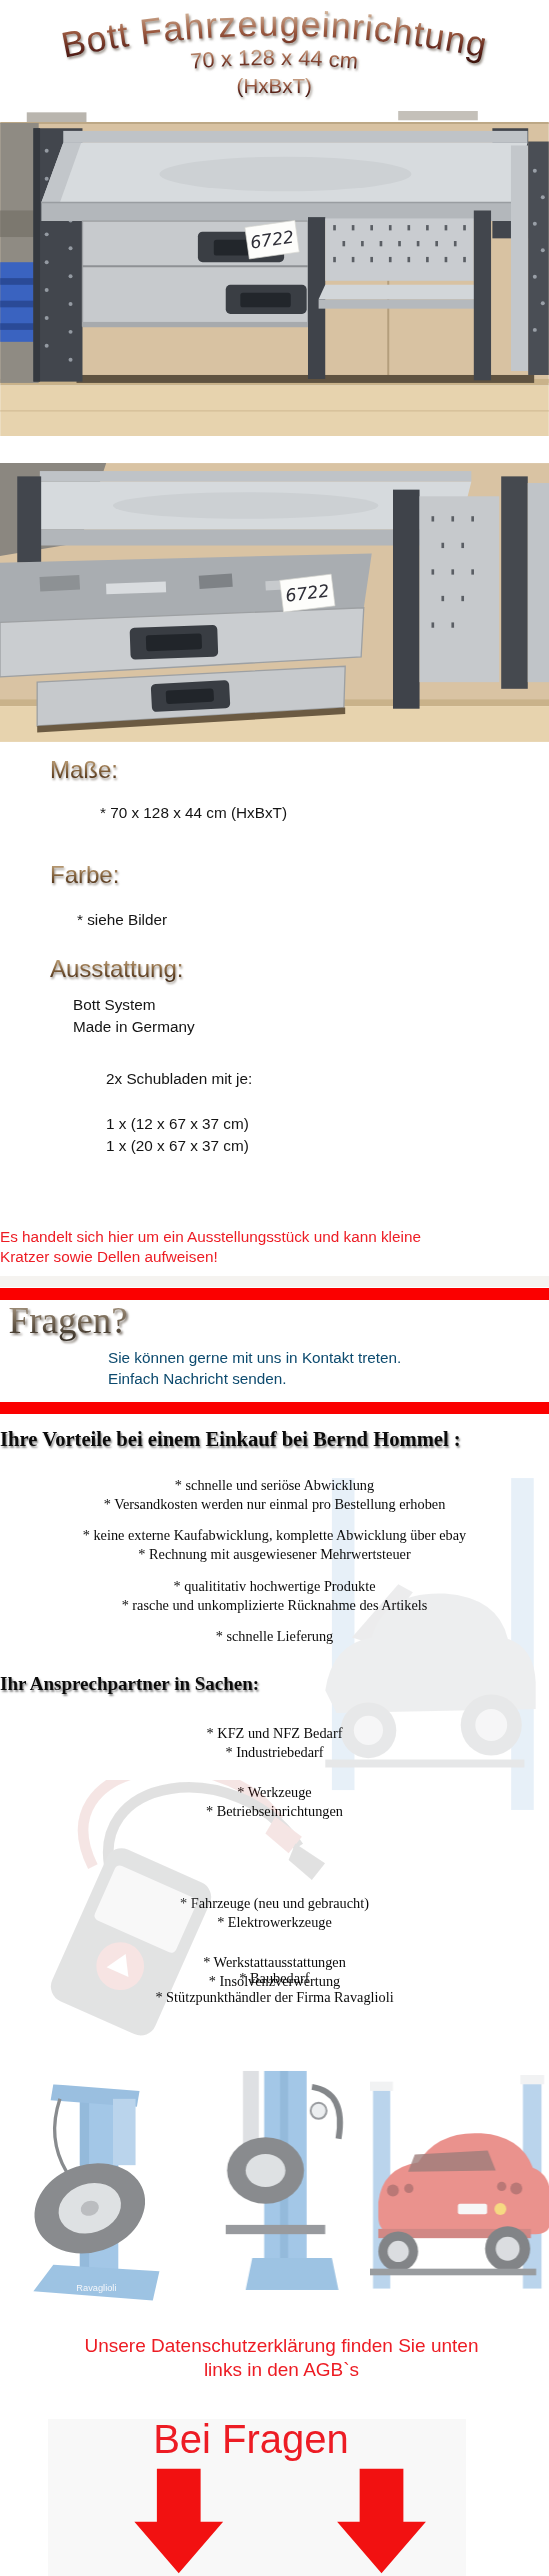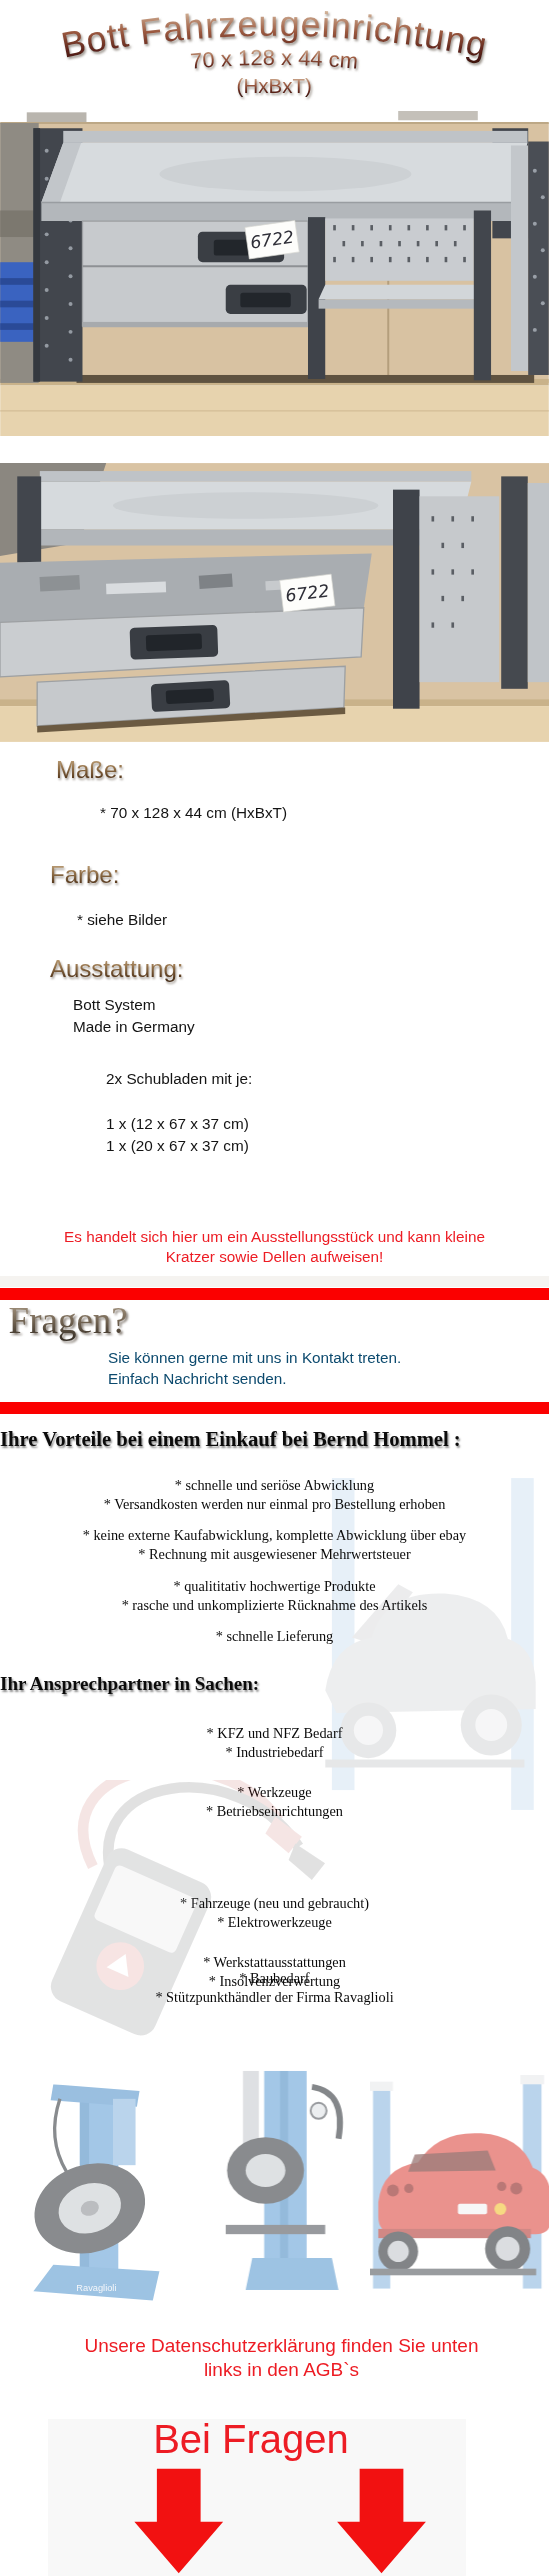--- a/index.html
+++ b/index.html
@@ -17,21 +17,21 @@
   .h-fragen{display:inline-block;font:400 37px "Liberation Serif",serif;
     background:linear-gradient(180deg,#b3a28c 0%,#6d5f4e 55%,#2f2820 100%);
     -webkit-background-clip:text;background-clip:text;color:transparent;
     filter:drop-shadow(2px 2.7px 1.3px rgba(110,100,90,.8));text-align:center;}
   
   .h-serif{font:700 20.6px "Liberation Serif",serif;color:#0b0b0b;
     text-shadow:1.3px 2px 2px #8d8d8d;text-align:left;width:549px;}
   .h-serif.sm{font-size:19px;}
 
   .sans{font:400 15.3px "Liberation Sans",sans-serif;color:#141414;line-height:22px;}
-  .notice{width:549px;text-align:center;font:400 15.3px "Liberation Sans",sans-serif;
+  .notice{width:549px;font:400 15.3px "Liberation Sans",sans-serif;
     line-height:20px;color:#ed1c24;}
   .fragen-lines{font:400 15.3px "Liberation Sans",sans-serif;line-height:20.6px;color:#0c4a6e;margin-left:44px;}
   .bullets{width:549px;text-align:center;font:400 14.3px "Liberation Serif",serif;
     color:#0a0a0a;line-height:18.6px;}
   .red-bar{left:0;width:549px;height:12px;background:#fb0000;}
   .soft-band{left:0;width:549px;height:11.3px;background:#f5f3f0;}
   .privacy{width:549px;text-align:center;font:400 19px "Liberation Sans",sans-serif;
     line-height:24px;color:#ed1c24;padding-left:7px;}
   .bei-fragen{left:0;width:469px;box-sizing:border-box;padding-left:33px;text-align:center;
     font:400 40px "Liberation Sans",sans-serif;color:#ed1c24;}
@@ -227,21 +227,21 @@
     <g>
       <polygon points="56,330 520,306 518,368 56,396" fill="#c6c9cc" stroke="#9da0a3" stroke-width="2"></polygon>
       <g transform="rotate(-3 287 351)">
         <rect x="228" y="330" width="118" height="42" rx="7" fill="#393d43"></rect>
         <rect x="250" y="341" width="72" height="20" rx="4" fill="#21252a"></rect>
       </g>
     </g>
     <polygon points="56,396 520,368 520,378 56,406" fill="#6b5a42"></polygon>
   </svg>
 
-  <div class="abs" style="top:756px;left:56px"><span class="h-bronze">Maße:</span></div>
+  <div class="abs" style="top:756px;left:50px"><span class="h-bronze">Maße:</span></div>
   <div class="abs sans" style="top:802px;left:100px">* 70 x 128 x 44 cm (HxBxT)</div>
 
   <div class="abs" style="top:861px;left:50px"><span class="h-bronze">Farbe:</span></div>
   <div class="abs sans" style="top:909px;left:77px">* siehe Bilder</div>
 
   <div class="abs" style="top:955px;left:50px"><span class="h-bronze">Ausstattung:</span></div>
   <div class="abs sans" style="top:994px;left:73px">
     <span>Bott System</span><br>
     <span>Made in Germany</span>
   </div>

